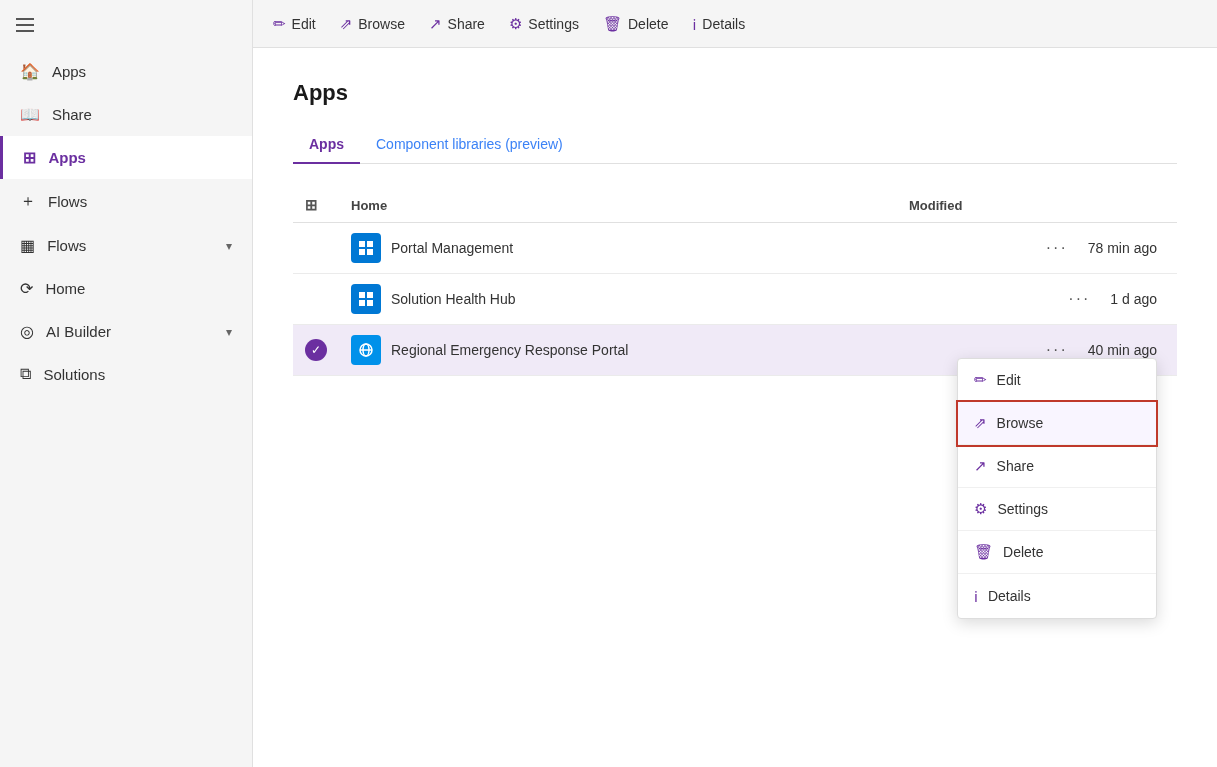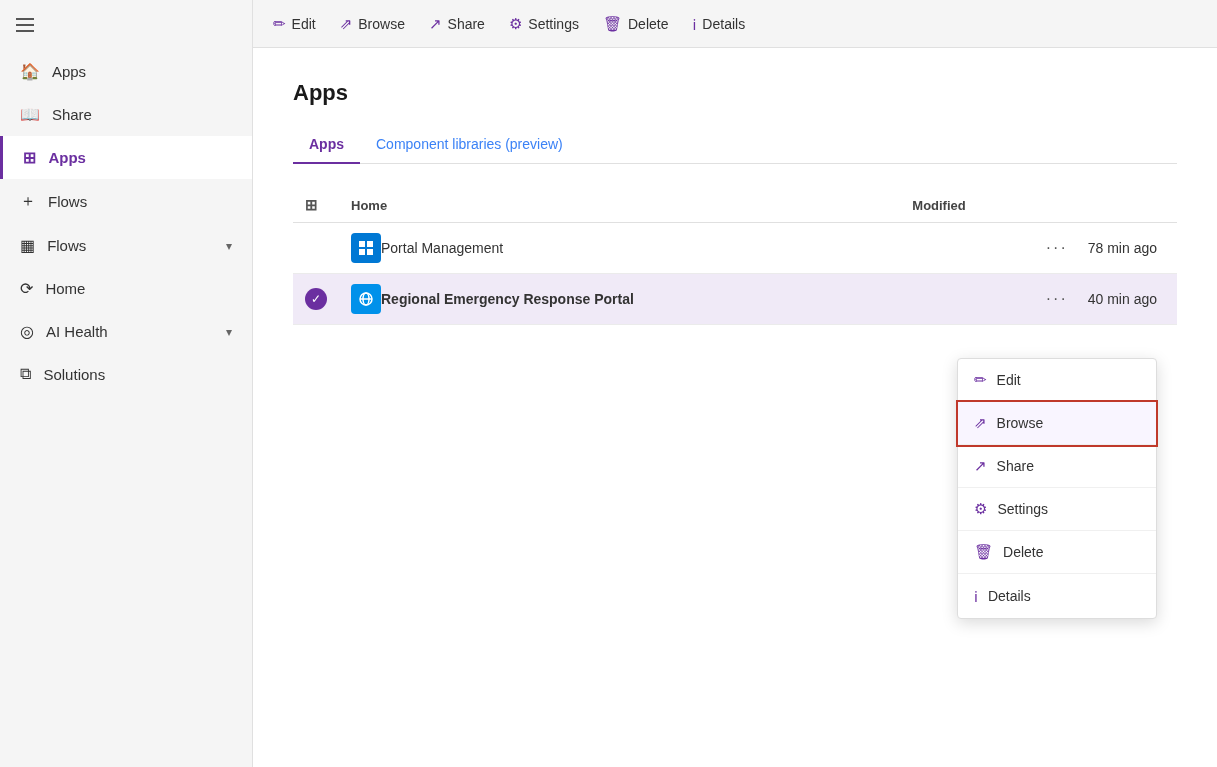--- a/index.html
+++ b/index.html
@@ -142,21 +142,21 @@
       display: flex;
       align-items: center;
       justify-content: center;
       color: white;
       font-size: 14px;
       flex-shrink: 0;
     }
     .name-cell {
       display: flex;
       align-items: center;
-      gap: 0;
+      gap: 10px;
     }
     .check-circle {
       width: 22px;
       height: 22px;
       background: #6B2FA0;
       border-radius: 50%;
       display: flex;
       align-items: center;
       justify-content: center;
       color: white;
@@ -248,21 +248,21 @@
     <span class="icon">▦</span>
     <span>Flows</span>
     <span class="chevron">▾</span>
   </div>
   <div class="sidebar-item">
     <span class="icon">⟳</span>
     <span>Home</span>
   </div>
   <div class="sidebar-item">
     <span class="icon">◎</span>
-    <span>AI Health</span>
+    <span>AI Builder</span>
     <span class="chevron">▾</span>
   </div>
   <div class="sidebar-item">
     <span class="icon">⧉</span>
     <span>Solutions</span>
   </div>
 </div>
 
 <div class="main">
 
@@ -329,35 +329,57 @@
             </div>
           </td>
           <td style="text-align:right; padding-right:20px">
             <div style="display:flex; align-items:center; justify-content:flex-end; gap:12px;">
               <span class="dots-btn">···</span>
               <span>78 min ago</span>
             </div>
           </td>
         </tr>
 
+        <tr>
+          <td></td>
+          <td>
+            <div class="name-cell">
+              <div class="app-icon-blue">
+                <svg width="16" height="16" viewBox="0 0 16 16" fill="white">
+                    <rect x="1" y="1" width="6" height="6"></rect>
+                    <rect x="9" y="1" width="6" height="6"></rect>
+                    <rect x="1" y="9" width="6" height="6"></rect>
+                    <rect x="9" y="9" width="6" height="6"></rect>
+                  </svg>
+              </div>
+              <span>Solution Health Hub</span>
+            </div>
+          </td>
+          <td style="text-align:right; padding-right:20px">
+            <div style="display:flex; align-items:center; justify-content:flex-end; gap:12px;">
+              <span class="dots-btn">···</span>
+              <span>1 d ago</span>
+            </div>
+          </td>
+        </tr>
 
         <tr class="selected">
           <td>
             <div class="check-circle">✓</div>
           </td>
           <td>
             <div class="name-cell">
               <div class="app-icon-globe">
                 <svg width="16" height="16" viewBox="0 0 16 16" fill="none" stroke="white" stroke-width="1.5">
                   <circle cx="8" cy="8" r="6"></circle>
                   <ellipse cx="8" cy="8" rx="3" ry="6"></ellipse>
                   <line x1="2" y1="8" x2="14" y2="8"></line>
                 </svg>
               </div>
-              <span style="font-weight:700">Regional Emergency Response Portal</span>
+              <span style="font-weight:400">Regional Emergency Response Portal</span>
             </div>
           </td>
           <td style="text-align:right; padding-right:20px">
             <div style="display:flex; align-items:center; justify-content:flex-end; gap:12px;">
               <span class="dots-btn">···</span>
               <span>40 min ago</span>
             </div>
           </td>
         </tr>
       </tbody>

